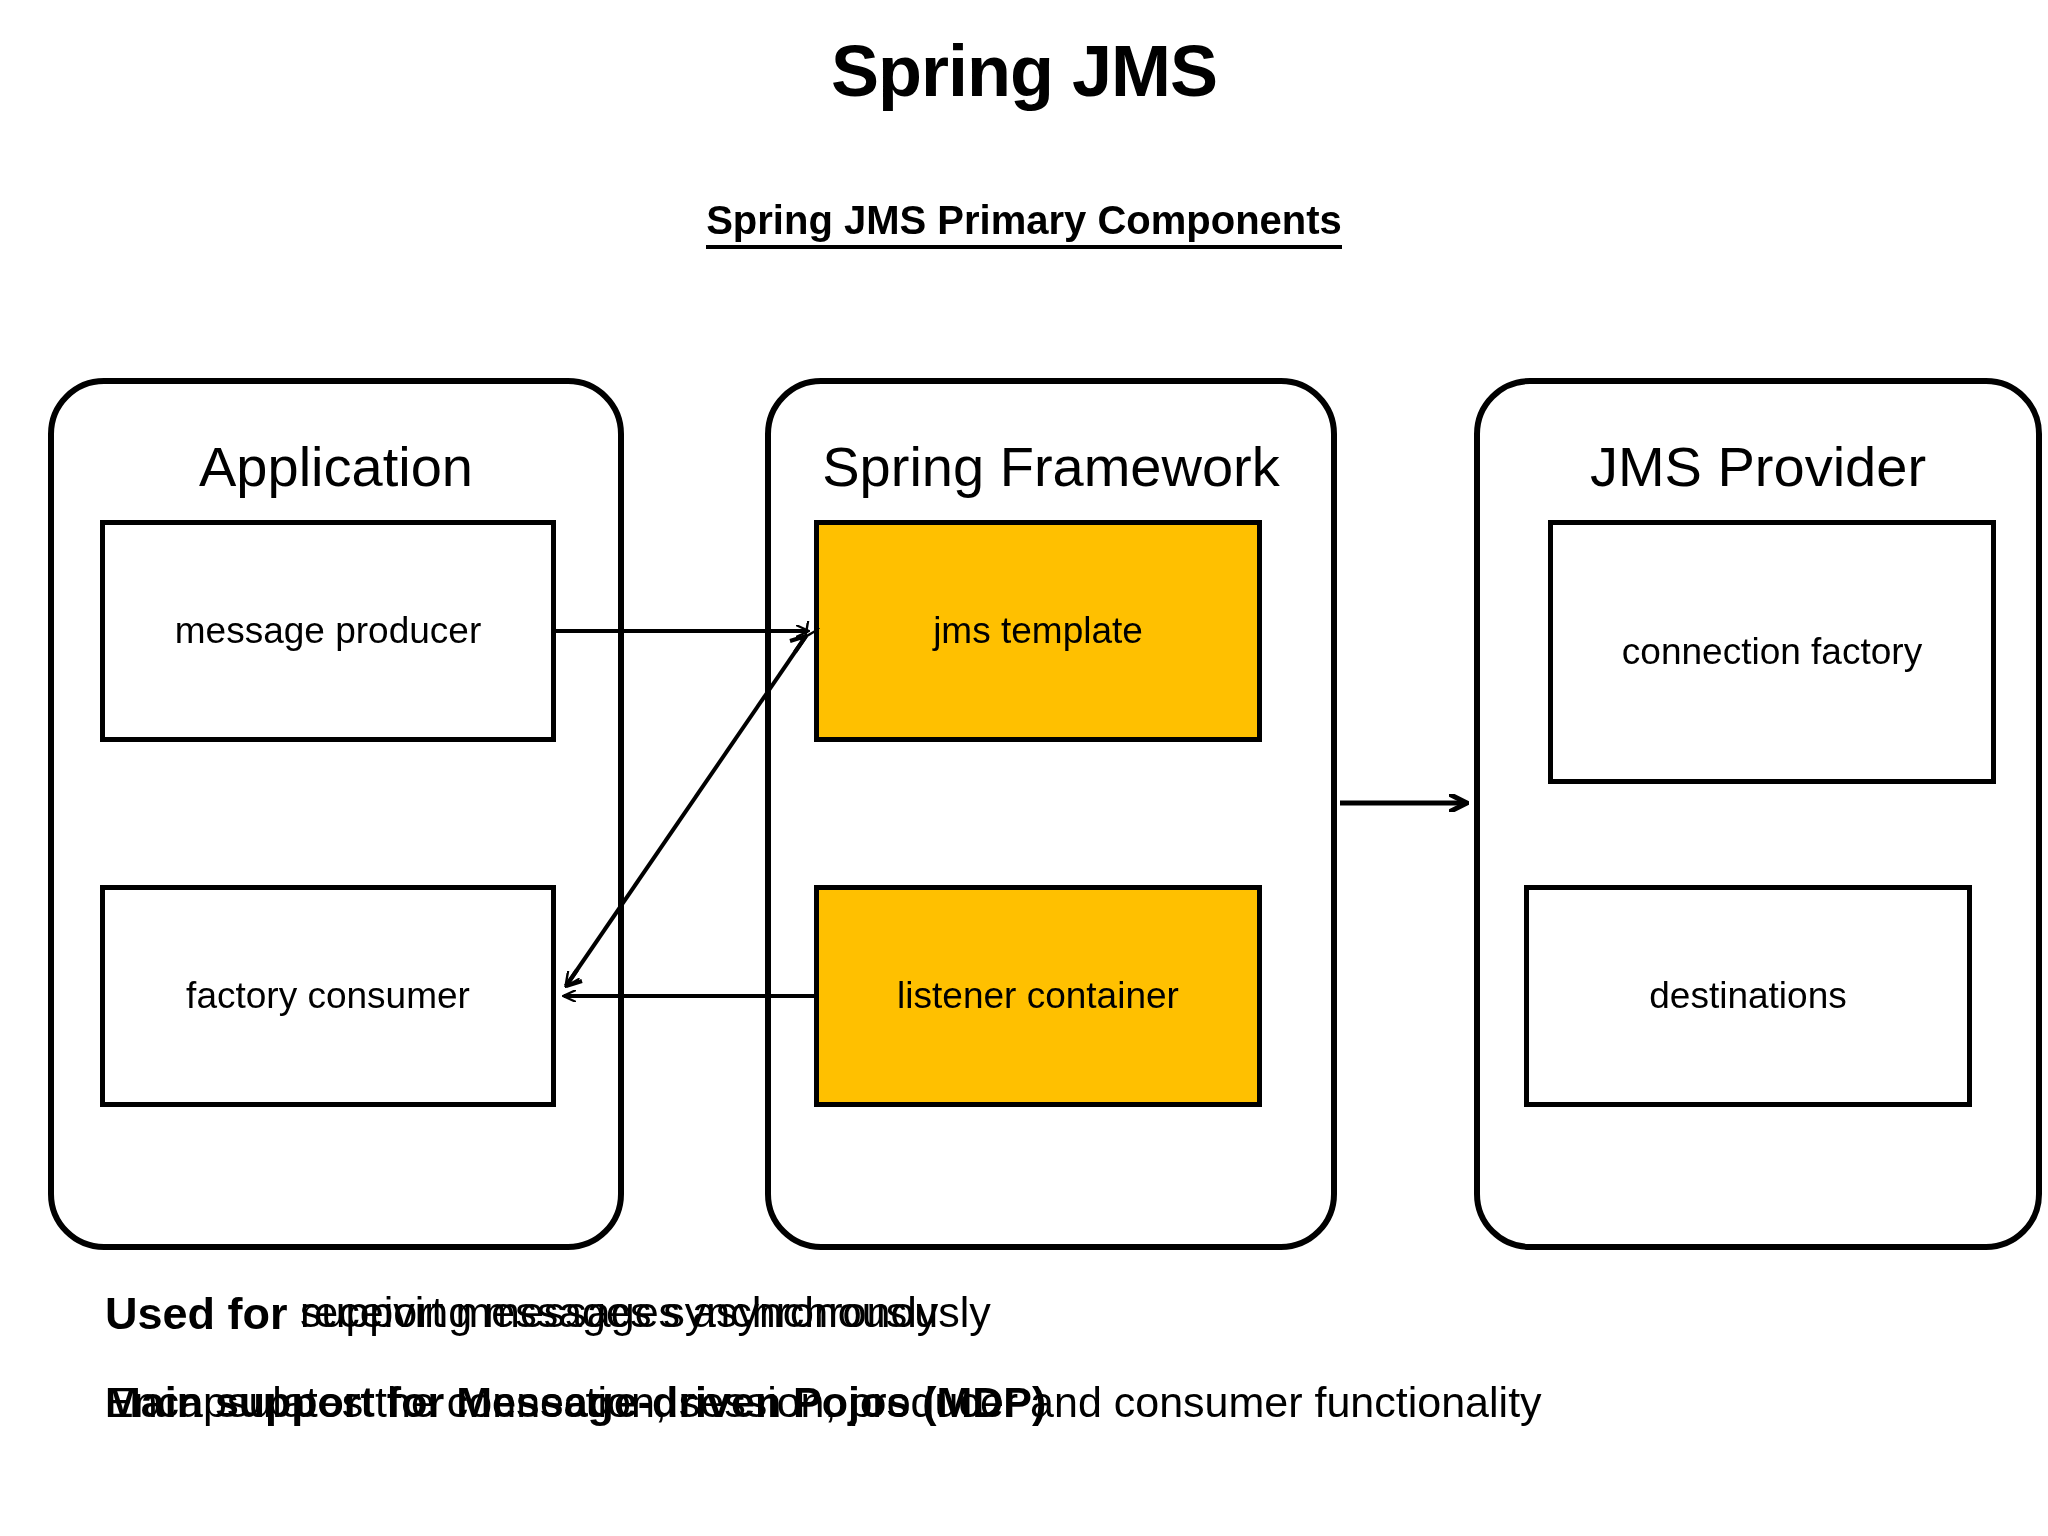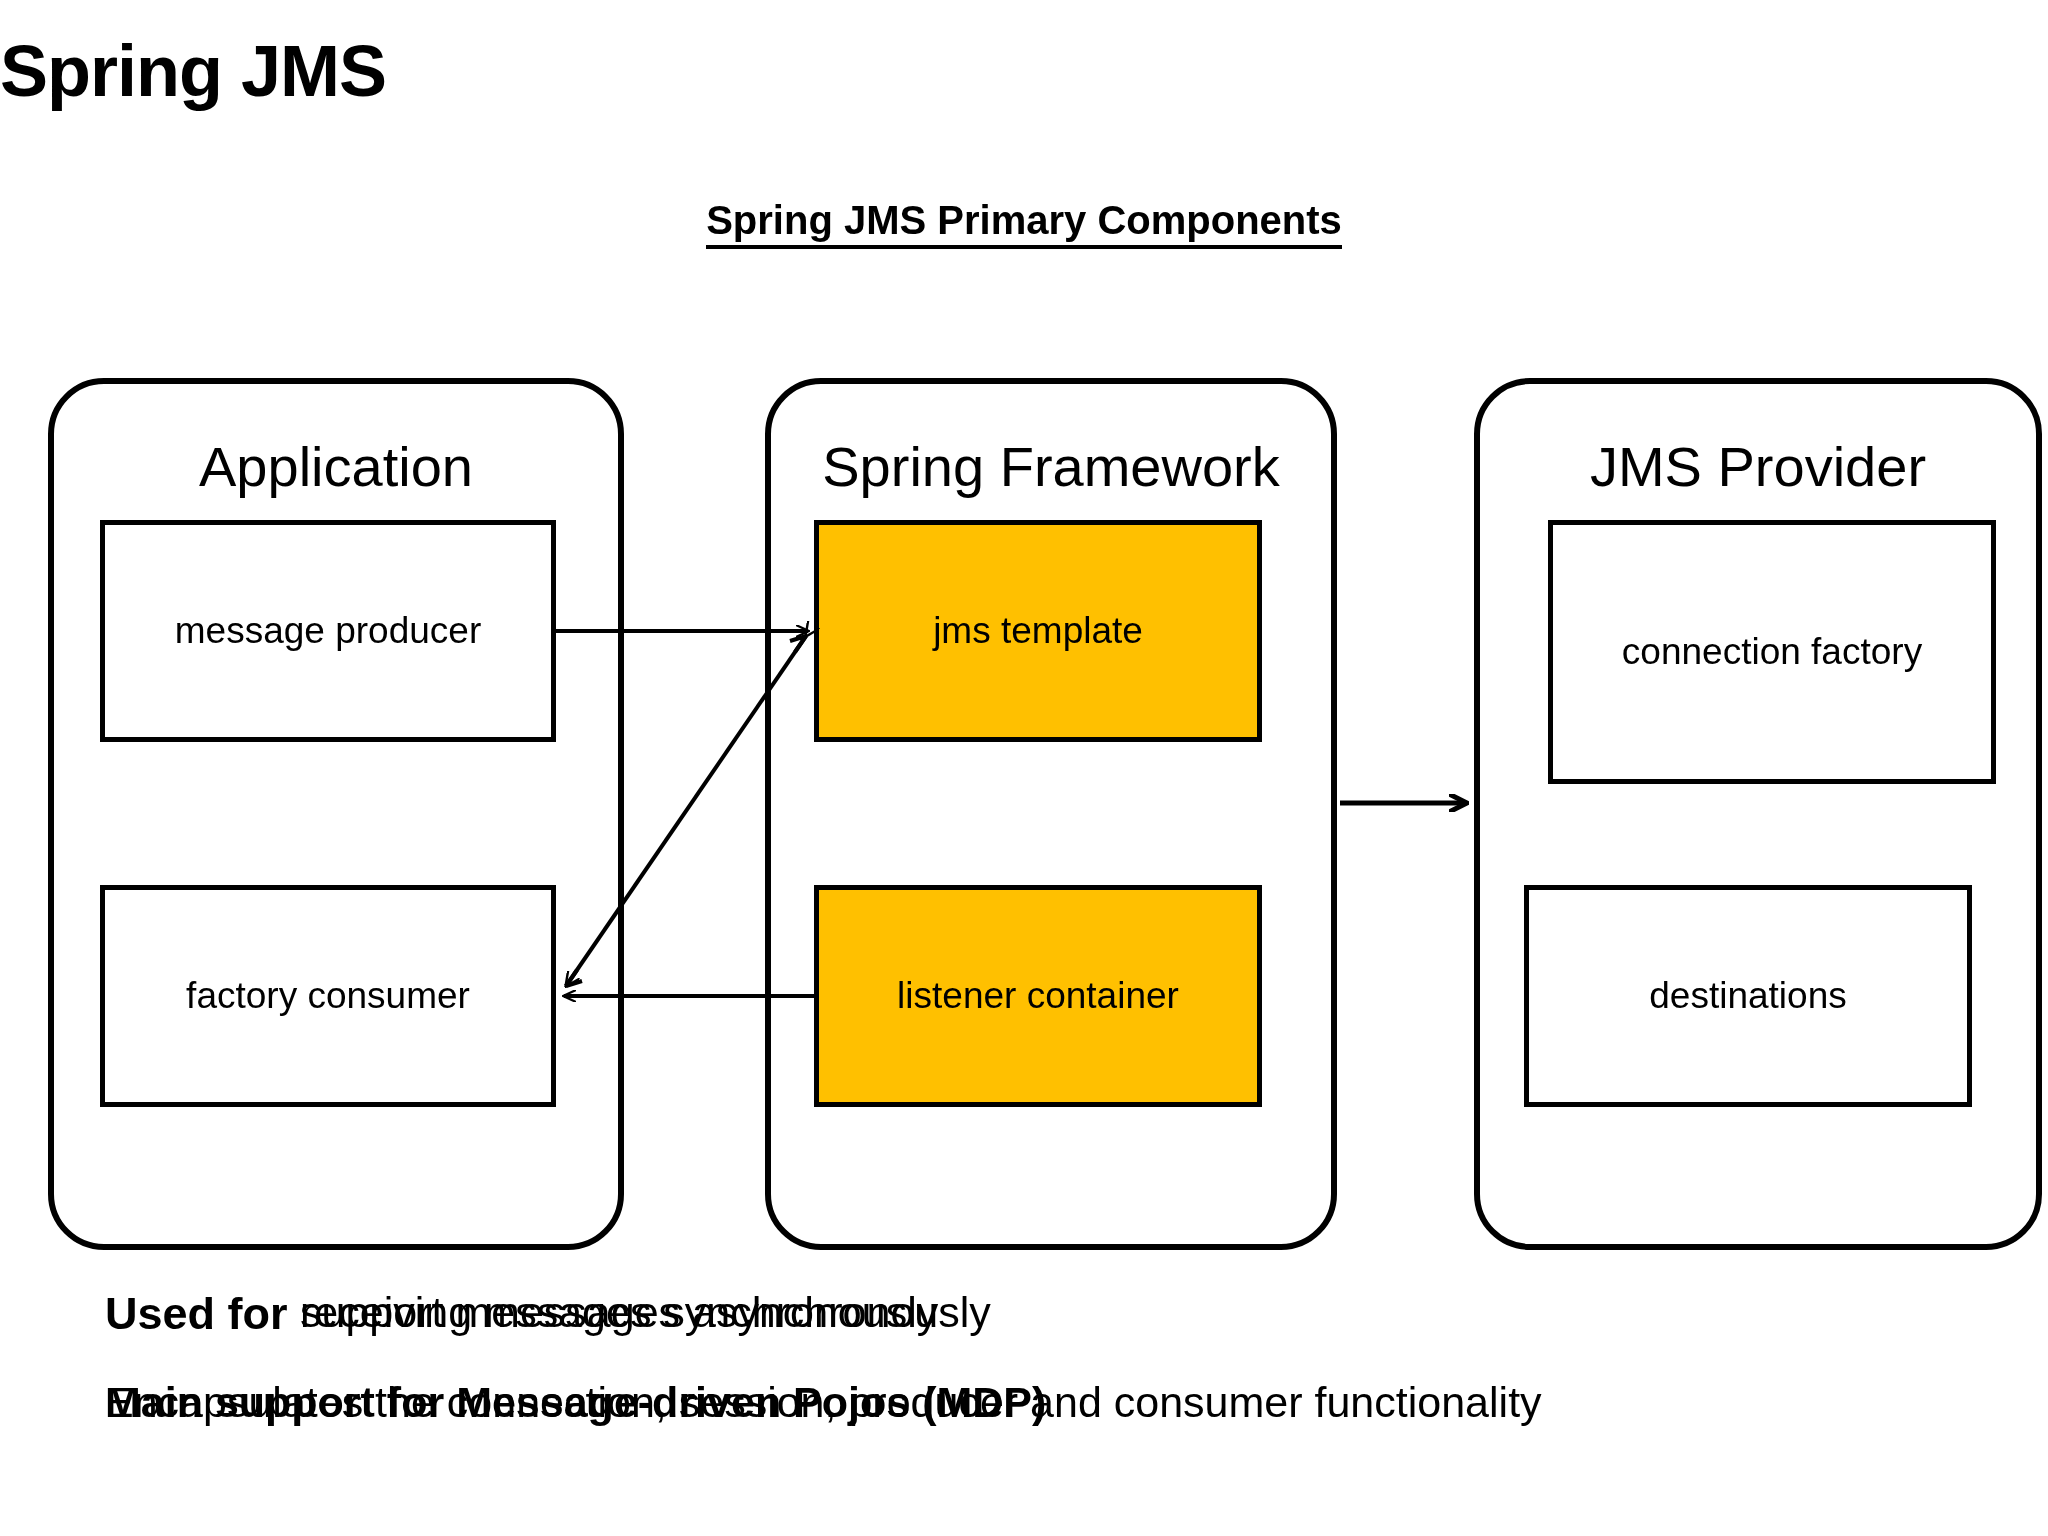--- a/index.html
+++ b/index.html
@@ -15,20 +15,21 @@
     font-family: "Liberation Sans", sans-serif;
     overflow: hidden;
   }
 
   
   #main-title {
     position: absolute;
     left: 0;
     top: 30px;
     width: 2048px;
+    text-align: center;
     font-size: 72px;
     font-weight: bold;
     color: #000000;
     letter-spacing: -1px;
     font-family: "Liberation Sans", sans-serif;
   }
   #sub-title {
     position: absolute;
     left: 0;
     top: 198px;

